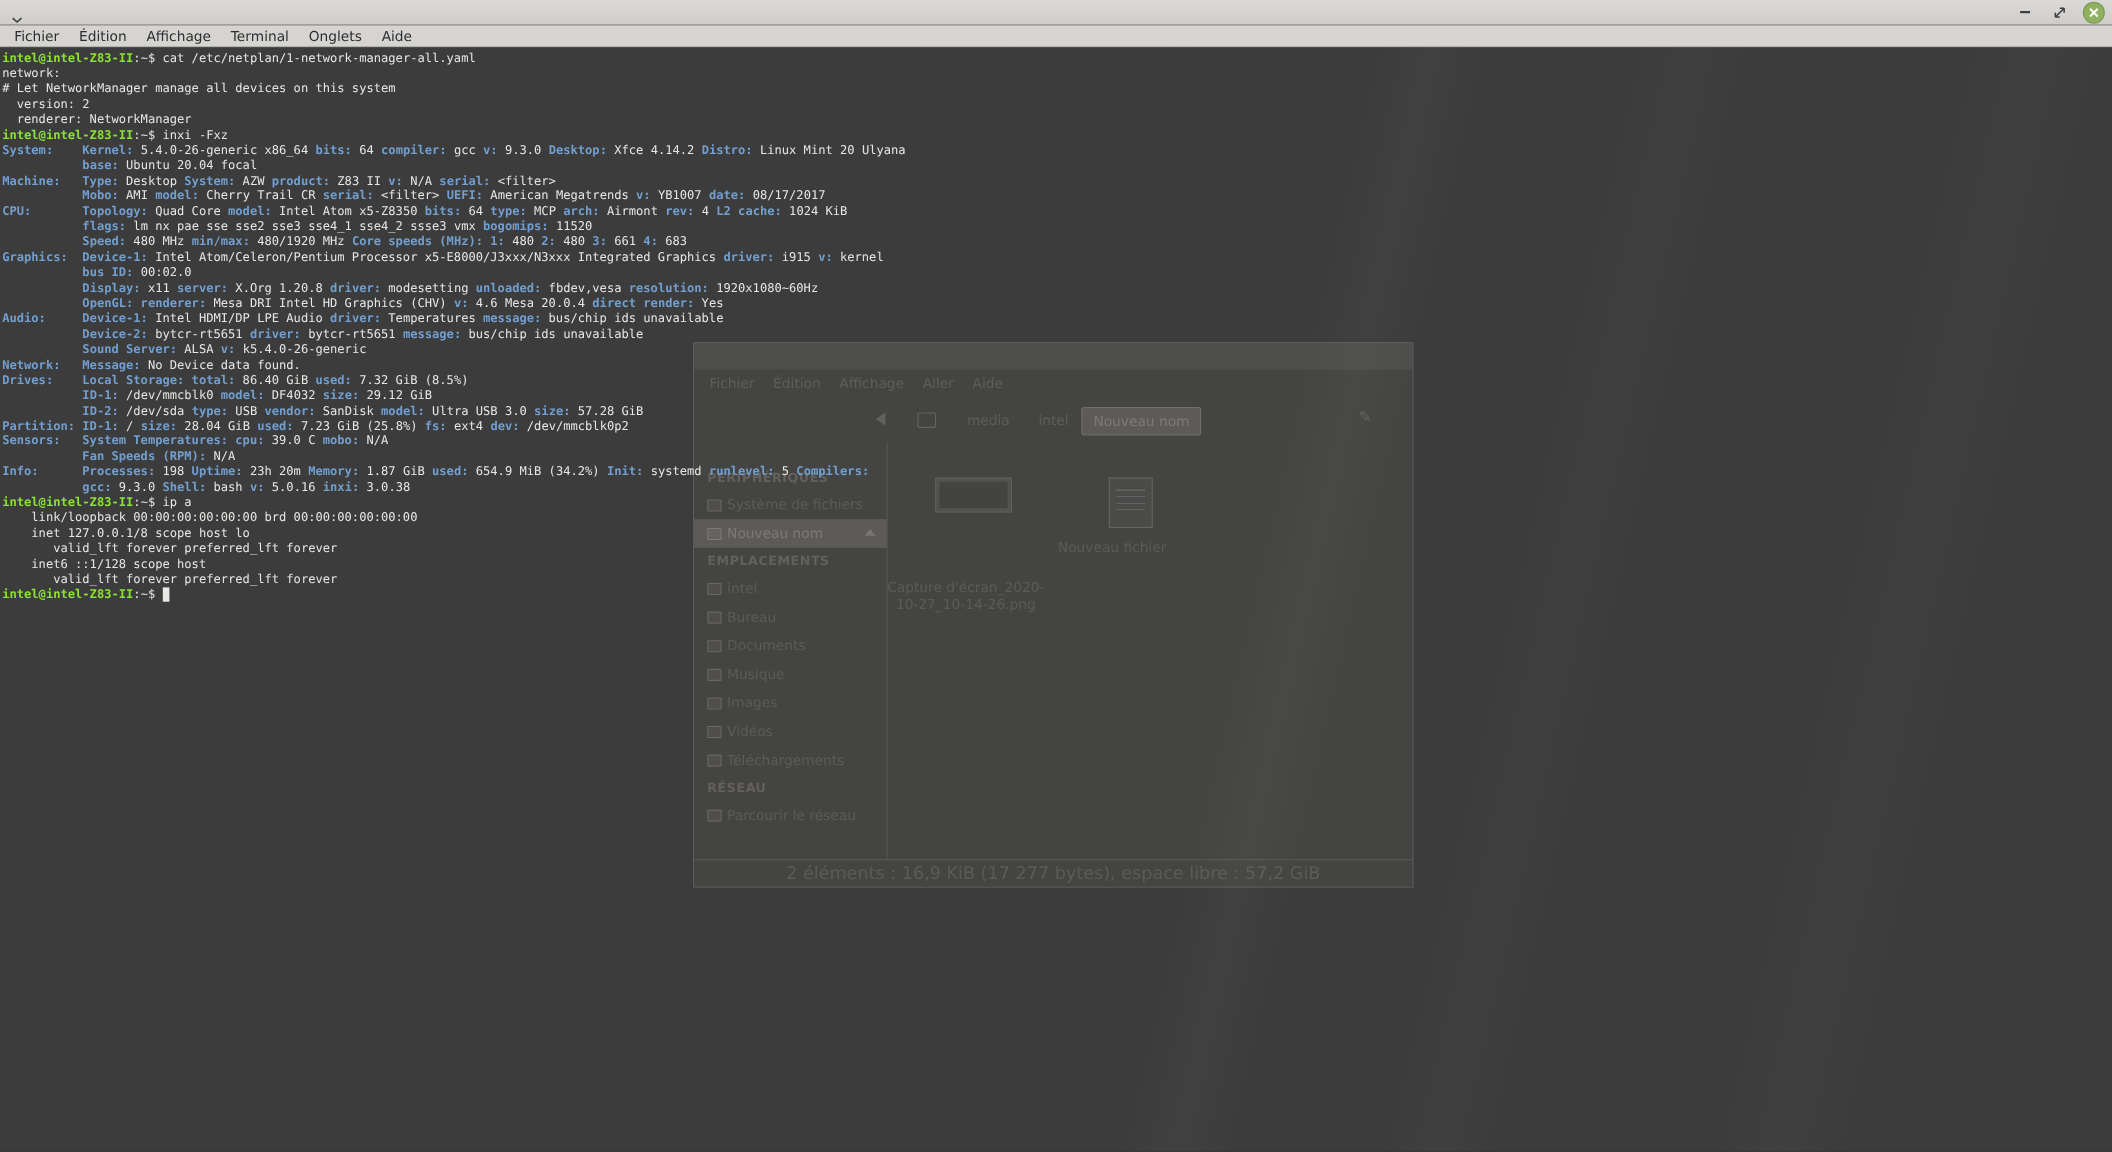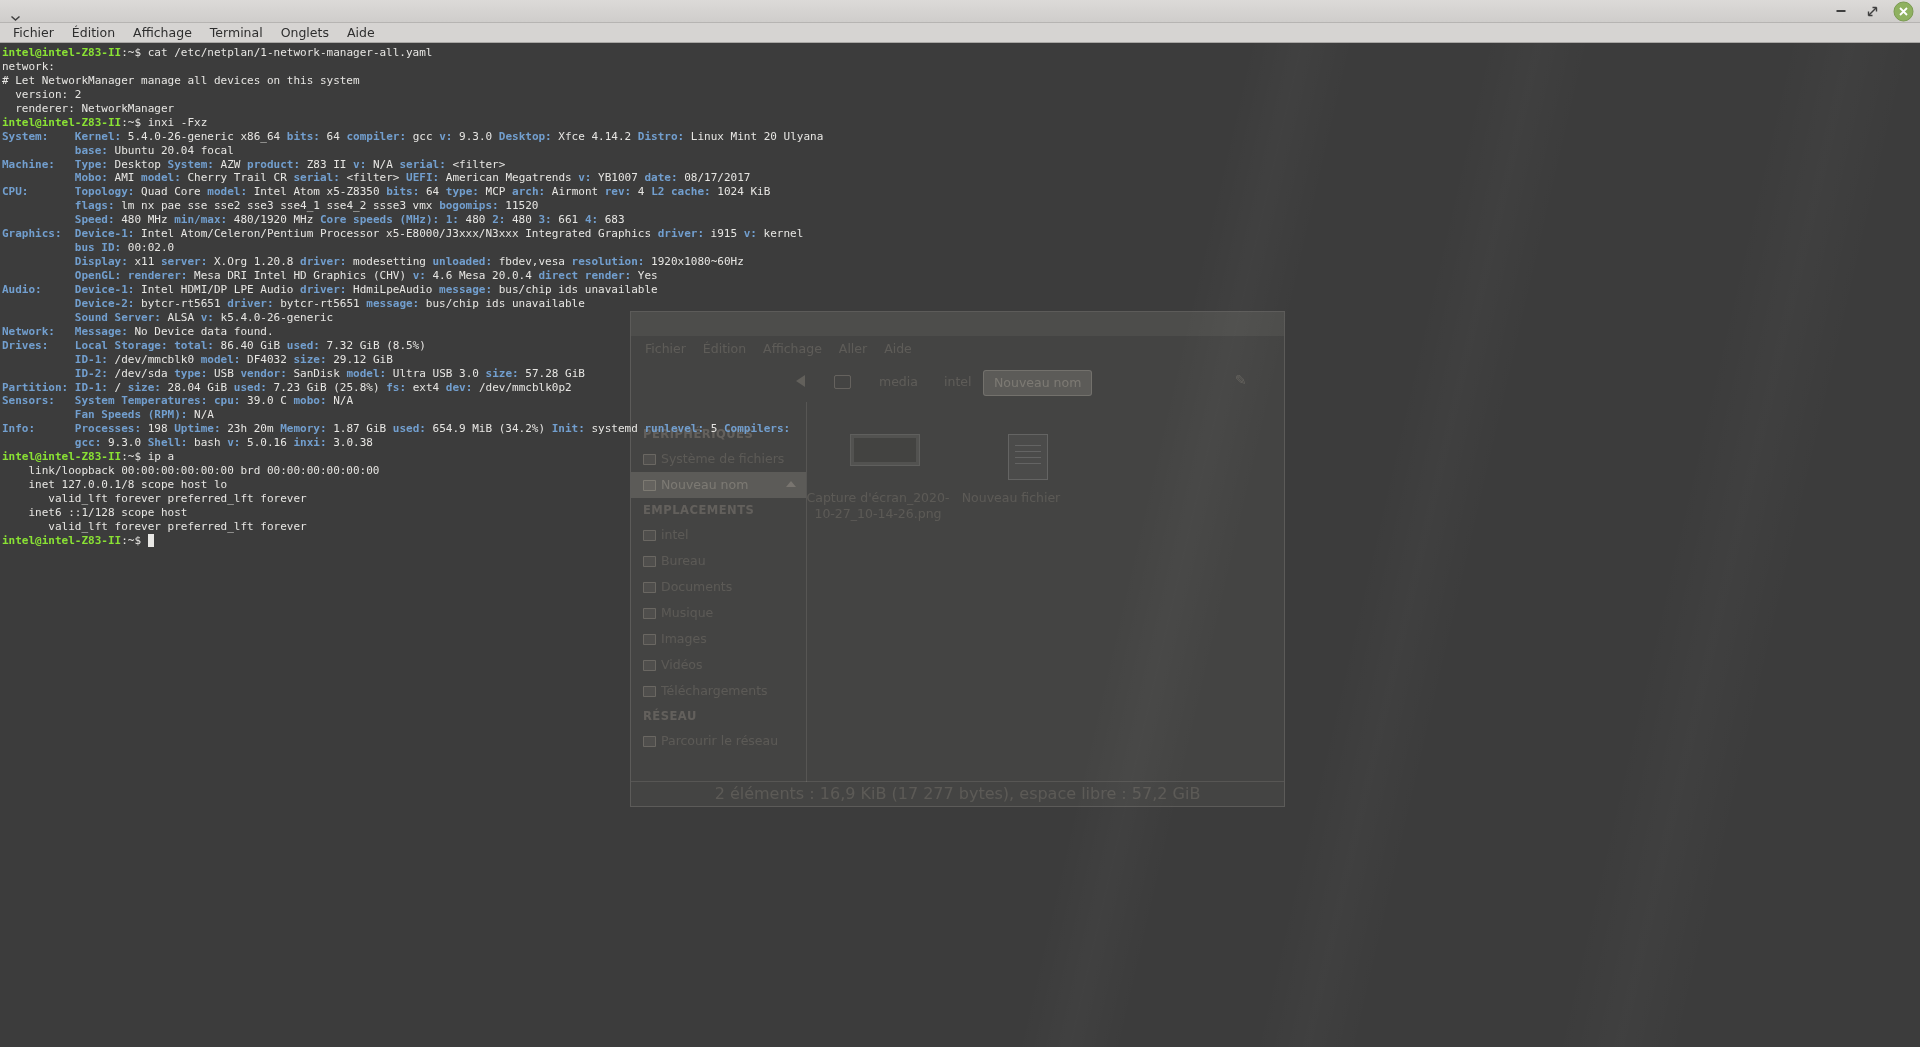--- a/index.html
+++ b/index.html
@@ -139,21 +139,21 @@
           <div class="g-side-item"><span class="g-ic"></span>Documents</div>
           <div class="g-side-item"><span class="g-ic"></span>Musique</div>
           <div class="g-side-item"><span class="g-ic"></span>Images</div>
           <div class="g-side-item"><span class="g-ic"></span>Vidéos</div>
           <div class="g-side-item"><span class="g-ic"></span>Téléchargements</div>
           <div class="g-side-header">RÉSEAU</div>
           <div class="g-side-item"><span class="g-ic"></span>Parcourir le réseau</div>
         </div>
       <span class="g-thumb"></span>
       <span class="g-paper"></span>
-      <div class="g-label" style="left:172px;">Capture d'écran_2020-10-27_10-14-26.png</div>
+      <div class="g-label" style="left:172px;margin-top:36px;">Capture d'écran_2020-10-27_10-14-26.png</div>
       <div class="g-label" style="left:305px;">Nouveau fichier</div>
     </div>
     <div class="g-status">2 éléments : 16,9 KiB (17 277 bytes), espace libre : 57,2 GiB</div>
   </div>
 
   <div id="term">
       <div class="tline"><span class="seg-p">intel@intel-Z83-II</span><span class="seg-w">:~$ cat /etc/netplan/1-network-manager-all.yaml</span></div>
       <div class="tline"><span class="seg-w">network:</span></div>
       <div class="tline"><span class="seg-w"># Let NetworkManager manage all devices on this system</span></div>
       <div class="tline"><span class="seg-w">  version: 2</span></div>
@@ -163,21 +163,21 @@
       <div class="tline"><span class="seg-w">           </span><span class="seg-k">base:</span><span class="seg-w"> Ubuntu 20.04 focal</span></div>
       <div class="tline"><span class="seg-k">Machine:   Type:</span><span class="seg-w"> Desktop </span><span class="seg-k">System:</span><span class="seg-w"> AZW </span><span class="seg-k">product:</span><span class="seg-w"> Z83 II </span><span class="seg-k">v:</span><span class="seg-w"> N/A </span><span class="seg-k">serial:</span><span class="seg-w"> &lt;filter&gt;</span></div>
       <div class="tline"><span class="seg-w">           </span><span class="seg-k">Mobo:</span><span class="seg-w"> AMI </span><span class="seg-k">model:</span><span class="seg-w"> Cherry Trail CR </span><span class="seg-k">serial:</span><span class="seg-w"> &lt;filter&gt; </span><span class="seg-k">UEFI:</span><span class="seg-w"> American Megatrends </span><span class="seg-k">v:</span><span class="seg-w"> YB1007 </span><span class="seg-k">date:</span><span class="seg-w"> 08/17/2017</span></div>
       <div class="tline"><span class="seg-k">CPU:       Topology:</span><span class="seg-w"> Quad Core </span><span class="seg-k">model:</span><span class="seg-w"> Intel Atom x5-Z8350 </span><span class="seg-k">bits:</span><span class="seg-w"> 64 </span><span class="seg-k">type:</span><span class="seg-w"> MCP </span><span class="seg-k">arch:</span><span class="seg-w"> Airmont </span><span class="seg-k">rev:</span><span class="seg-w"> 4 </span><span class="seg-k">L2 cache:</span><span class="seg-w"> 1024 KiB</span></div>
       <div class="tline"><span class="seg-w">           </span><span class="seg-k">flags:</span><span class="seg-w"> lm nx pae sse sse2 sse3 sse4_1 sse4_2 ssse3 vmx </span><span class="seg-k">bogomips:</span><span class="seg-w"> 11520</span></div>
       <div class="tline"><span class="seg-w">           </span><span class="seg-k">Speed:</span><span class="seg-w"> 480 MHz </span><span class="seg-k">min/max:</span><span class="seg-w"> 480/1920 MHz </span><span class="seg-k">Core speeds (MHz): 1:</span><span class="seg-w"> 480 </span><span class="seg-k">2:</span><span class="seg-w"> 480 </span><span class="seg-k">3:</span><span class="seg-w"> 661 </span><span class="seg-k">4:</span><span class="seg-w"> 683</span></div>
       <div class="tline"><span class="seg-k">Graphics:  Device-1:</span><span class="seg-w"> Intel Atom/Celeron/Pentium Processor x5-E8000/J3xxx/N3xxx Integrated Graphics </span><span class="seg-k">driver:</span><span class="seg-w"> i915 </span><span class="seg-k">v:</span><span class="seg-w"> kernel</span></div>
       <div class="tline"><span class="seg-w">           </span><span class="seg-k">bus ID:</span><span class="seg-w"> 00:02.0</span></div>
       <div class="tline"><span class="seg-w">           </span><span class="seg-k">Display:</span><span class="seg-w"> x11 </span><span class="seg-k">server:</span><span class="seg-w"> X.Org 1.20.8 </span><span class="seg-k">driver:</span><span class="seg-w"> modesetting </span><span class="seg-k">unloaded:</span><span class="seg-w"> fbdev,vesa </span><span class="seg-k">resolution:</span><span class="seg-w"> 1920x1080~60Hz</span></div>
       <div class="tline"><span class="seg-w">           </span><span class="seg-k">OpenGL: renderer:</span><span class="seg-w"> Mesa DRI Intel HD Graphics (CHV) </span><span class="seg-k">v:</span><span class="seg-w"> 4.6 Mesa 20.0.4 </span><span class="seg-k">direct render:</span><span class="seg-w"> Yes</span></div>
-      <div class="tline"><span class="seg-k">Audio:     Device-1:</span><span class="seg-w"> Intel HDMI/DP LPE Audio </span><span class="seg-k">driver:</span><span class="seg-w"> HdmiLpeAudio </span><span class="seg-k">message:</span><span class="seg-w"> bus/chip ids unavailable</span></div>
+      <div class="tline"><span class="seg-k">Audio:     Device-1:</span><span class="seg-w"> Intel HDMI/DP LPE Audio </span><span class="seg-k">driver:</span><span class="seg-w"> Temperatures </span><span class="seg-k">message:</span><span class="seg-w"> bus/chip ids unavailable</span></div>
       <div class="tline"><span class="seg-w">           </span><span class="seg-k">Device-2:</span><span class="seg-w"> bytcr-rt5651 </span><span class="seg-k">driver:</span><span class="seg-w"> bytcr-rt5651 </span><span class="seg-k">message:</span><span class="seg-w"> bus/chip ids unavailable</span></div>
       <div class="tline"><span class="seg-w">           </span><span class="seg-k">Sound Server:</span><span class="seg-w"> ALSA </span><span class="seg-k">v:</span><span class="seg-w"> k5.4.0-26-generic</span></div>
       <div class="tline"><span class="seg-k">Network:   Message:</span><span class="seg-w"> No Device data found.</span></div>
       <div class="tline"><span class="seg-k">Drives:    Local Storage: total:</span><span class="seg-w"> 86.40 GiB </span><span class="seg-k">used:</span><span class="seg-w"> 7.32 GiB (8.5%)</span></div>
       <div class="tline"><span class="seg-w">           </span><span class="seg-k">ID-1:</span><span class="seg-w"> /dev/mmcblk0 </span><span class="seg-k">model:</span><span class="seg-w"> DF4032 </span><span class="seg-k">size:</span><span class="seg-w"> 29.12 GiB</span></div>
       <div class="tline"><span class="seg-w">           </span><span class="seg-k">ID-2:</span><span class="seg-w"> /dev/sda </span><span class="seg-k">type:</span><span class="seg-w"> USB </span><span class="seg-k">vendor:</span><span class="seg-w"> SanDisk </span><span class="seg-k">model:</span><span class="seg-w"> Ultra USB 3.0 </span><span class="seg-k">size:</span><span class="seg-w"> 57.28 GiB</span></div>
       <div class="tline"><span class="seg-k">Partition: ID-1:</span><span class="seg-w"> / </span><span class="seg-k">size:</span><span class="seg-w"> 28.04 GiB </span><span class="seg-k">used:</span><span class="seg-w"> 7.23 GiB (25.8%) </span><span class="seg-k">fs:</span><span class="seg-w"> ext4 </span><span class="seg-k">dev:</span><span class="seg-w"> /dev/mmcblk0p2</span></div>
       <div class="tline"><span class="seg-k">Sensors:   System Temperatures: cpu:</span><span class="seg-w"> 39.0 C </span><span class="seg-k">mobo:</span><span class="seg-w"> N/A</span></div>
       <div class="tline"><span class="seg-w">           </span><span class="seg-k">Fan Speeds (RPM):</span><span class="seg-w"> N/A</span></div>
       <div class="tline"><span class="seg-k">Info:      Processes:</span><span class="seg-w"> 198 </span><span class="seg-k">Uptime:</span><span class="seg-w"> 23h 20m </span><span class="seg-k">Memory:</span><span class="seg-w"> 1.87 GiB </span><span class="seg-k">used:</span><span class="seg-w"> 654.9 MiB (34.2%) </span><span class="seg-k">Init:</span><span class="seg-w"> systemd </span><span class="seg-k">runlevel:</span><span class="seg-w"> 5 </span><span class="seg-k">Compilers:</span></div>

